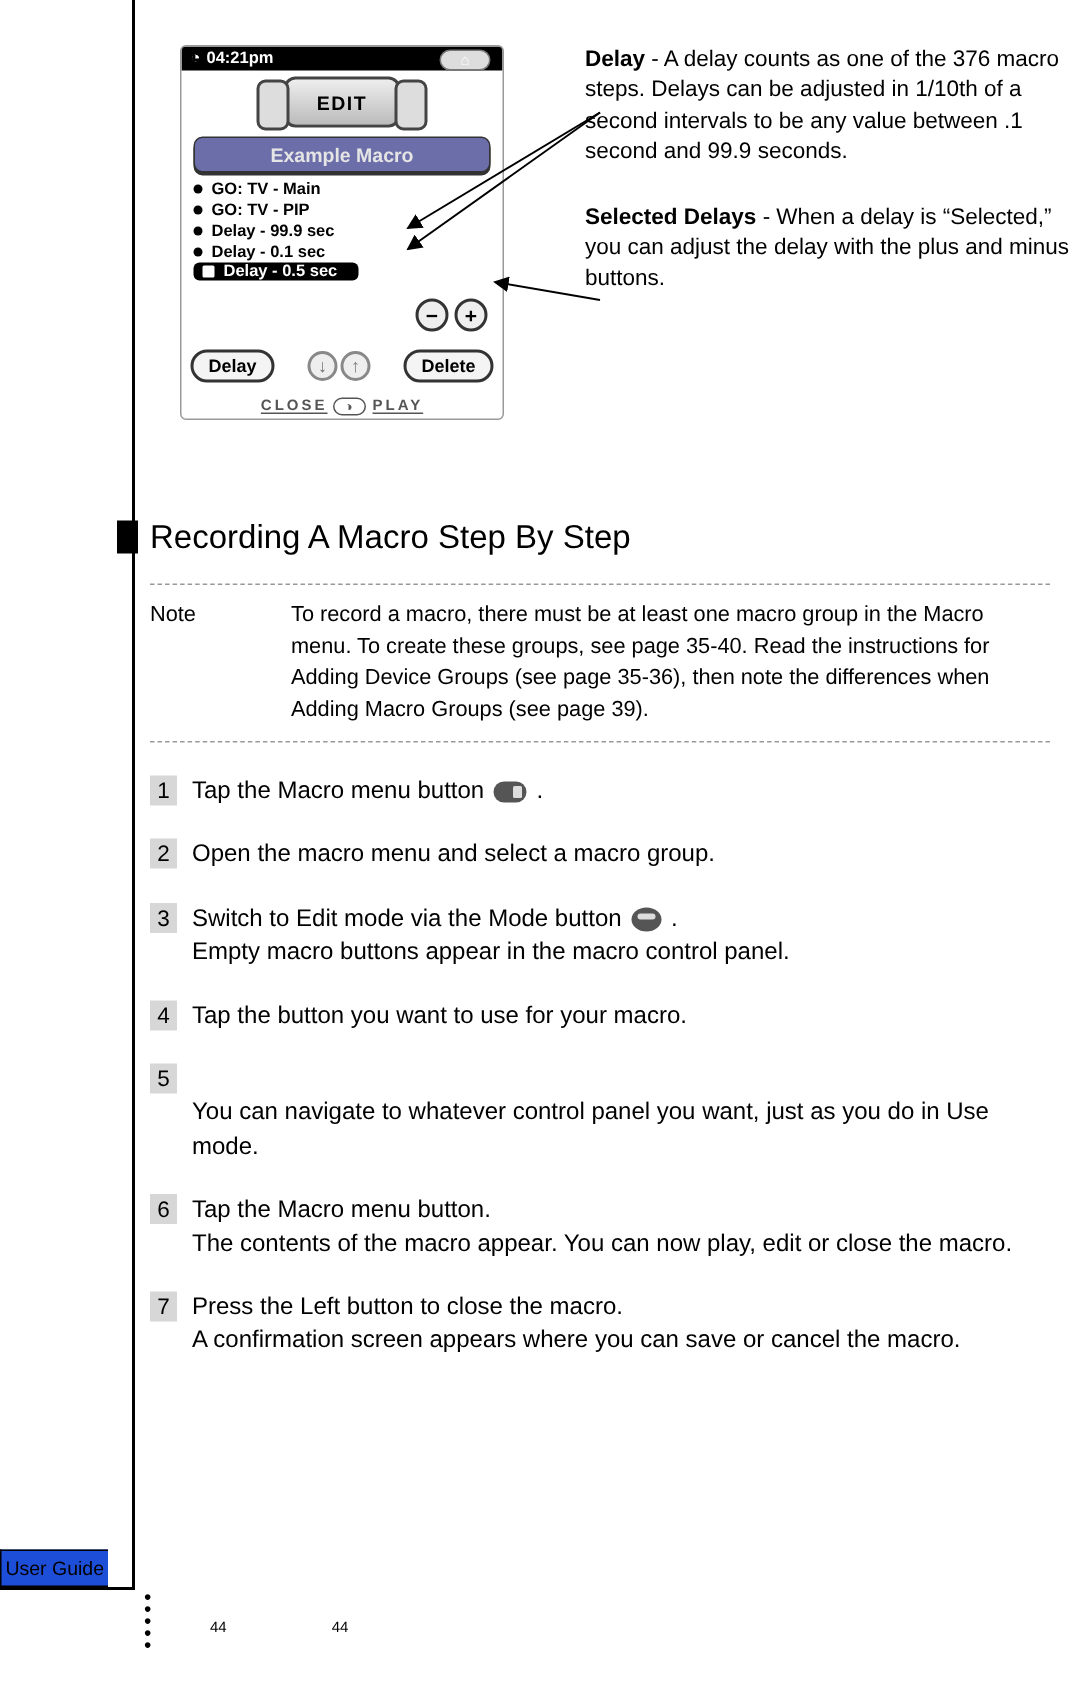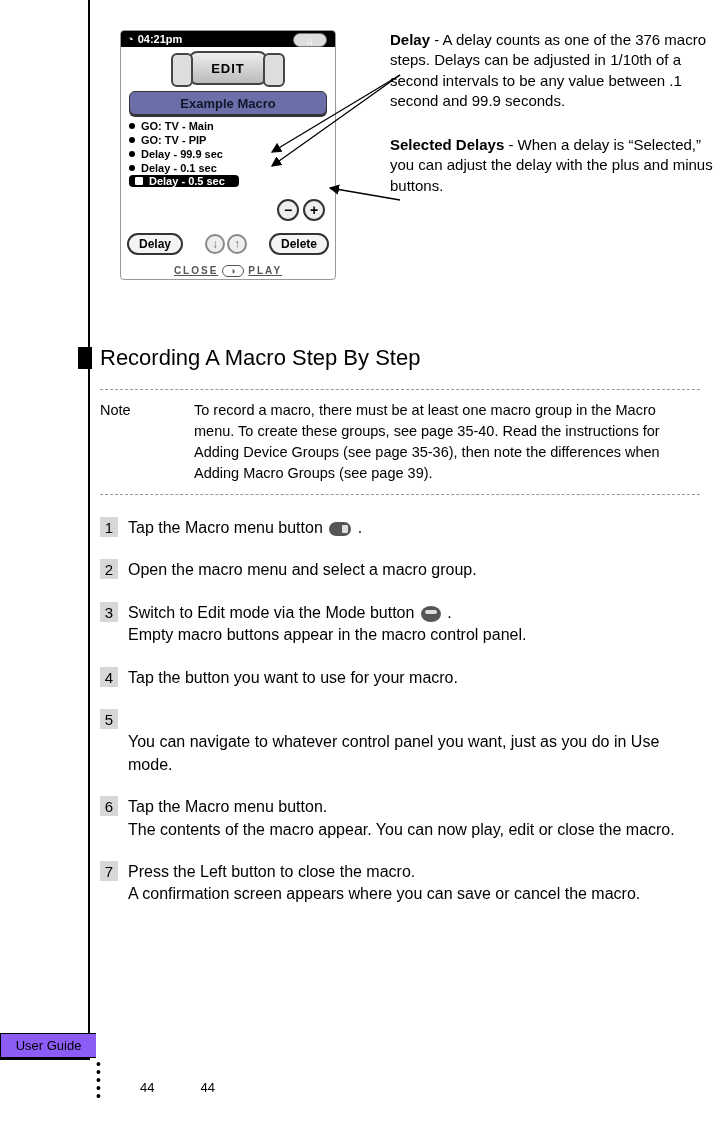--- a/index.html
+++ b/index.html
@@ -24,45 +24,45 @@
     left: 0;
     top: 1058px;
     width: 90px;
     height: 2px;
     background: #000;
   }
   .userguide-tab {
     position: absolute;
     left: 0;
     top: 1033px;
-    width: 96px;
+    width: 72px;
     height: 25px;
     border: 1px solid #000;
     border-right: none;
     font-size: 13px;
     display: flex;
     align-items: center;
     justify-content: center;
-    background: #8b5cf6;
+    background: #1d4ed8;
   }
   .dots {
     position: absolute;
     left: 96px;
     top: 1060px;
     font-size: 14px;
     line-height: 8px;
     letter-spacing: 0;
   }
   .pagenums {
     position: absolute;
     left: 140px;
     top: 1080px;
-    font-size: 13px;
+    font-size: 10px;
     display: flex;
-    gap: 46px;
+    gap: 70px;
   }
   .content {
     position: absolute;
     left: 100px;
     top: 0;
     width: 600px;
   }
   
   .figwrap {
     position: relative;
@@ -122,21 +122,21 @@
     top:0;
   }
   .dev-editbadge::before { left:-20px; }
   .dev-editbadge::after  { right:-20px; }
   .dev-title {
     margin: 6px 8px 4px;
     height: 24px;
     background: #6b6ea8;
     border: 1px solid #333;
     border-radius: 6px;
-    color: #0f172a;
+    color: #e5e5e5;
     font-weight: bold;
     font-size: 13px;
     display:flex; align-items:center; justify-content:center;
     box-shadow: 0 2px 0 #333;
     text-align: right;
   }
   .dev-list {
     margin: 4px 8px 0;
     font-size: 11px;
     font-weight: bold;

